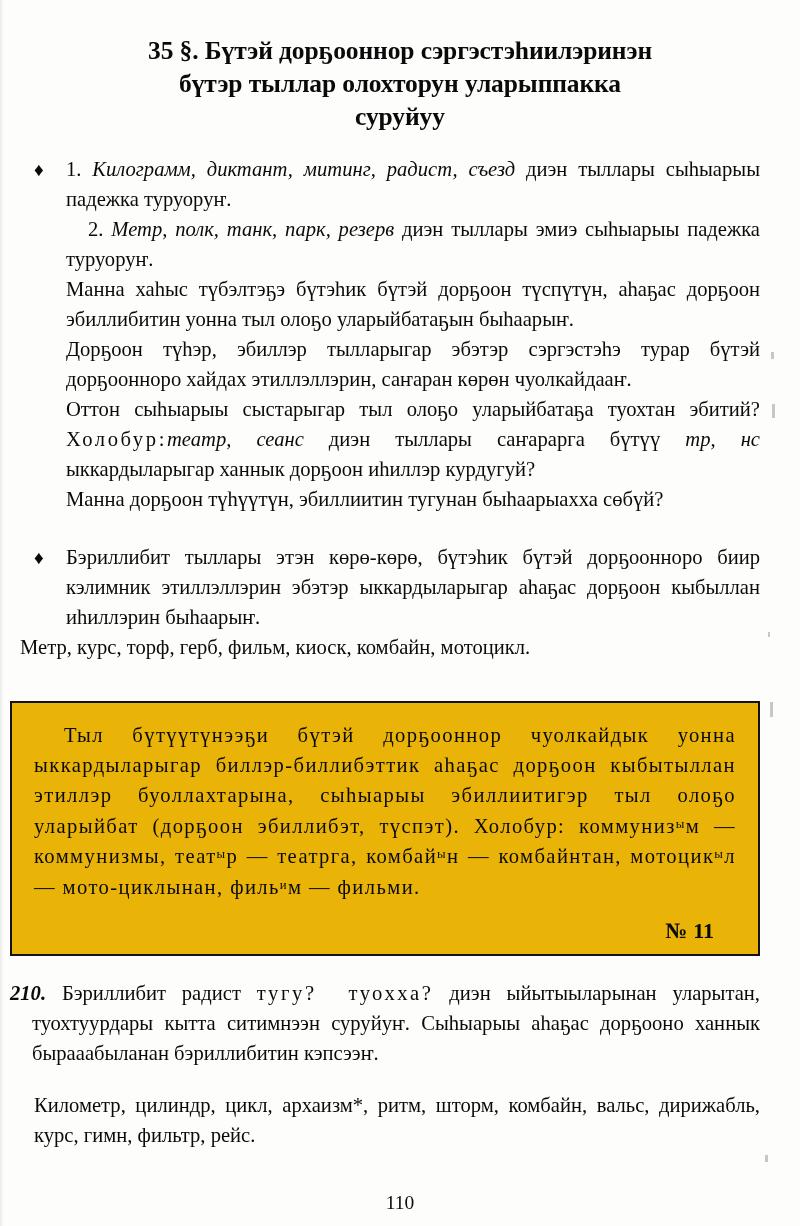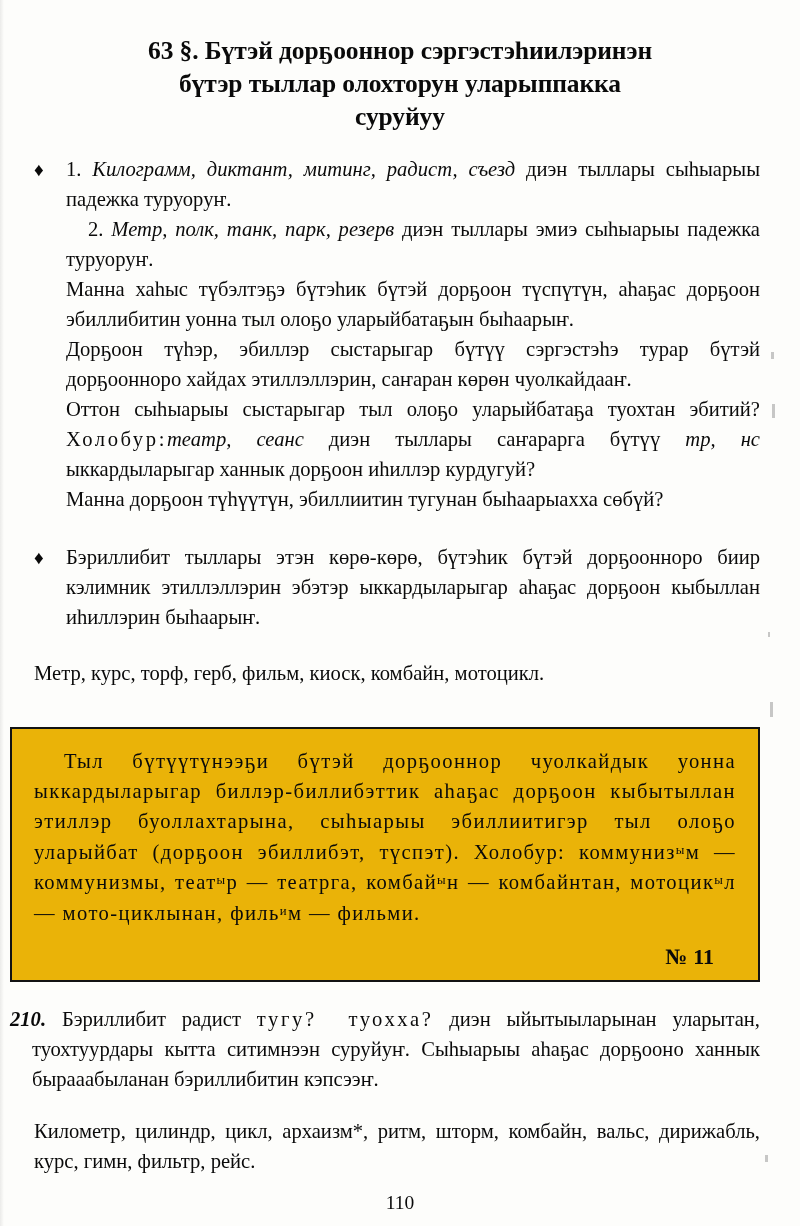--- a/index.html
+++ b/index.html
@@ -171,58 +171,58 @@
   }
 </style>
 </head>
 <body>
 
 <div class="page">
 
   <div class="edge-shadow"></div>
 
   <h1 class="title">
-    <span>63 §. Бүтэй дорҕооннор сэргэстэһиилэринэн</span><br>
+    <span>35 §. Бүтэй дорҕооннор сэргэстэһиилэринэн</span><br>
     <span>бүтэр тыллар олохторун уларыппакка</span><br>
     <span>суруйуу</span>
   </h1>
 
   <div class="body-area" style="padding-top:22px;">
     <div class="bullet-group">
       <span class="bullet">♦</span>
 
       <p class="para tight-just" style="text-indent:0;">
         <span>1.</span>
         <span class="ital">Килограмм, диктант, митинг, радист, съезд</span><span> диэн тыллары сыһыарыы падежка туруоруҥ.</span>
       </p>
 
       <p class="para tight-just indent">
         <span>2.</span>
         <span class="ital">Метр, полк, танк, парк, резерв</span><span> диэн тыллары эмиэ сыһыарыы падежка туруоруҥ.</span>
       </p>
 
 
       <p class="para tight-just">Манна хаһыс түбэлтэҕэ бүтэһик бүтэй дорҕоон түспүтүн, аһаҕас дорҕоон эбиллибитин уонна тыл олоҕо уларыйбатаҕын быһаарыҥ.</p>
-      <p class="para tight-just">Дорҕоон түһэр, эбиллэр сыстарыгар бүтүү сэргэстэһэ турар бүтэй дорҕоонноро хайдах этиллэллэрин, саҥаран көрөн чуолкайдааҥ.</p>
+      <p class="para tight-just">Дорҕоон түһэр, эбиллэр тылларыгар эбэтэр сэргэстэһэ турар бүтэй дорҕоонноро хайдах этиллэллэрин, саҥаран көрөн чуолкайдааҥ.</p>
       <p class="para tight-just">
         <span>Оттон сыһыарыы сыстарыгар тыл олоҕо уларыйбатаҕа туохтан эбитий? </span><span class="spaced">Холобур:</span><span class="ital">театр, сеанс</span><span> диэн тыллары саҥарарга бүтүү </span><span class="ital">тр, нс</span><span> ыккардыларыгар ханнык дорҕоон иһиллэр курдугуй?</span>
       </p>
 
       <p class="para tight-just">Манна дорҕоон түһүүтүн, эбиллиитин тугунан быһаарыахха сөбүй?</p>
     </div>
   </div>
 
   <div class="body-area" style="padding-top:28px;">
     <div class="bullet-group">
       <span class="bullet">♦</span>
       <p class="para stretch" style="text-align-last:left;">Бэриллибит тыллары этэн көрө-көрө, бүтэһик бүтэй дорҕоонноро биир кэлимник этиллэллэрин эбэтэр ыккардыларыгар аһаҕас дорҕоон кыбыллан иһиллэрин быһаарыҥ.</p>
     </div>
   </div>
 
-  <p class="wordlist" style="margin-top:26px; padding-left:34px;">Метр, курс, торф, герб, фильм, киоск, комбайн, мотоцикл.</p>
+  <p class="wordlist" style="padding-left:20px;">Метр, курс, торф, герб, фильм, киоск, комбайн, мотоцикл.</p>
 
   <div class="rulebox" style="margin-top:38px;">
     <p class="rule-text">
       <span class="wide">Тыл бүтүүтүнээҕи бүтэй дорҕооннор чуолкайдык уонна ыккардыларыгар биллэр-биллибэттик аһаҕас дорҕоон кыбытыллан этиллэр буоллахтарына, сыһыарыы эбиллиитигэр тыл олоҕо уларыйбат (дорҕоон эбиллибэт, түспэт). </span><span class="wide">Холобур:</span><span class="wide"> </span><span class="wide"><span>коммуниз</span><span class="sup">ы</span><span>м</span> <span>—</span> <span>коммунизмы,</span></span><span class="wide"> </span><span class="wide"><span>теат</span><span class="sup">ы</span><span>р</span> <span>—</span> <span>театрга,</span></span><span class="wide"> </span><span class="wide"><span>комбай</span><span class="sup">ы</span><span>н</span> <span>—</span> <span>комбайнтан,</span></span><span class="wide"> </span><span class="wide"><span>мотоцик</span><span class="sup">ы</span><span>л</span> <span>—</span> <span>мото-циклынан,</span></span><span class="wide"> </span><span class="wide"><span>филь</span><span class="sup">и</span><span>м</span> <span>—</span> <span>фильми.</span></span>
     </p>
     <div class="rule-num">№ 11</div>
   </div>
 
   <div class="exercise" style="padding-top:22px;">
     <p class="ex-body">

